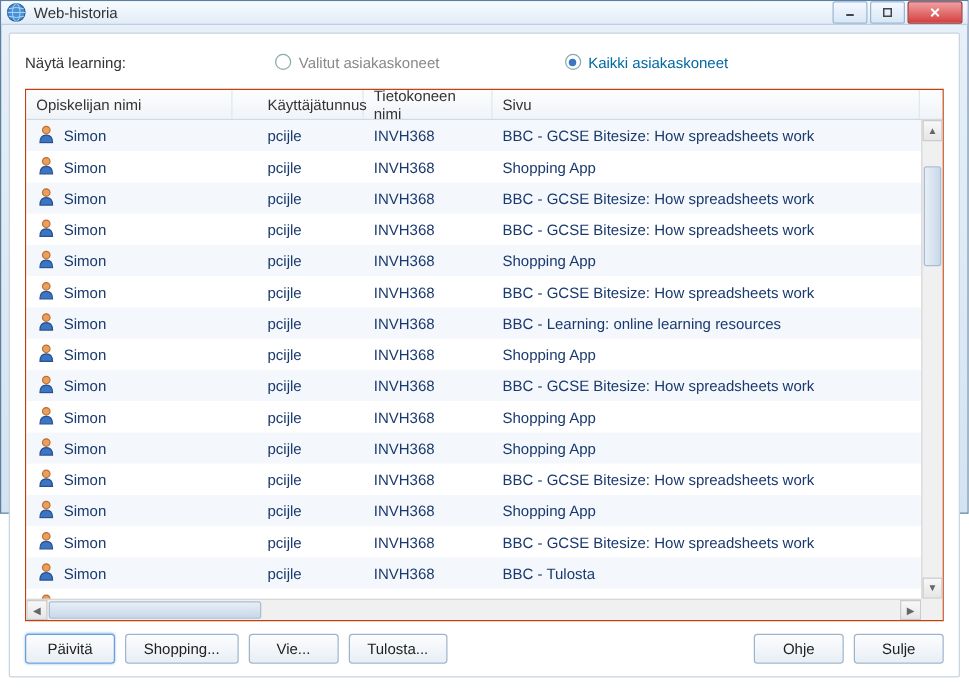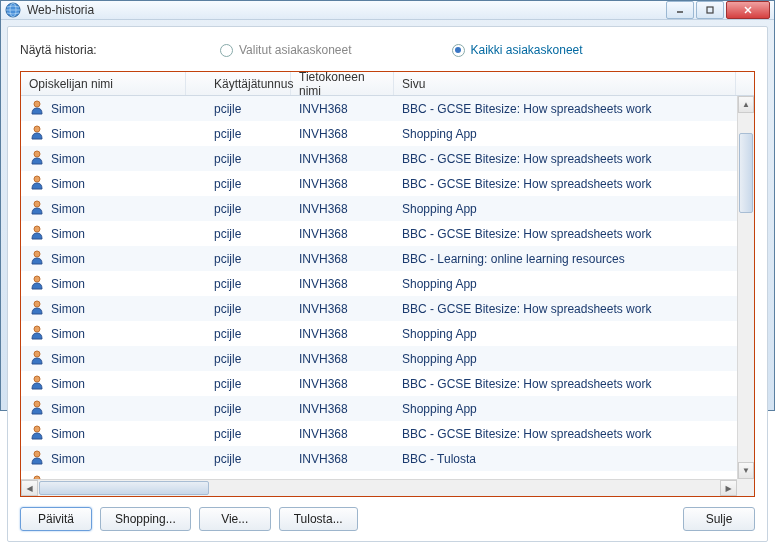--- a/index.html
+++ b/index.html
@@ -11,21 +11,21 @@
     .titlebar-icon { width: 16px; height: 16px; margin-right: 6px; }
     .titlebar-text { flex: 1; color: #333; font-size: 12px; }
     .titlebar-buttons { display: flex; gap: 2px; }
     .win-btn { width: 28px; height: 18px; border: 1px solid #9bb8d3; background: linear-gradient(#f4f9ff, #d8e7f5); border-radius: 2px; display: flex; align-items: center; justify-content: center; font-size: 9px; cursor: pointer; }
     .win-btn.close { background: linear-gradient(#f0a0a0, #d54040); border-color: #a03030; color: #fff; width: 44px; }
     
     .content { flex: 1; margin: 6px; background: #fff; border: 1px solid #c8d4e0; border-radius: 2px; padding: 10px 12px 10px 12px; display: flex; flex-direction: column; }
     
     .filter-row { display: flex; align-items: center; height: 26px; margin-bottom: 8px; font-size: 12px; color: #333; }
     .filter-label { width: 200px; }
-    .radio-group { display: flex; align-items: center; gap: 6px; color: #888; }
+    .radio-group { display: flex; gap: 6px; color: #888; }
     .radio-group.second { margin-left: 100px; color: #0369a1; }
     .radio { width: 13px; height: 13px; border: 1px solid #8aa; border-radius: 50%; display: inline-flex; align-items: center; justify-content: center; background: #fff; }
     .radio.checked::after { content: ""; width: 6px; height: 6px; background: #3a76c4; border-radius: 50%; }
     
     .table-wrap { flex: 1; border: 1px solid #c2410c; display: flex; flex-direction: column; overflow: hidden; position: relative; }
     .thead { display: flex; background: linear-gradient(#fdfdfe, #f0f4f8); border-bottom: 1px solid #d0dae5; height: 24px; align-items: center; font-size: 12px; color: #333; }
     .th { padding: 0 8px; border-right: 1px solid #e0e7ef; height: 100%; display: flex; align-items: center; }
     .tbody { flex: 1; overflow: hidden; position: relative; }
     .row { display: flex; height: 25px; font-size: 12px; color: #1a3a6e; }
     .row:nth-child(odd) { background: #f4f8fc; }
@@ -90,21 +90,21 @@
           <svg width="10" height="10">
             <line x1="2" y1="2" x2="8" y2="8" stroke="#fff" stroke-width="1.5"></line>
             <line x1="8" y1="2" x2="2" y2="8" stroke="#fff" stroke-width="1.5"></line>
           </svg>
         </div>
     </div>
   </div>
 
   <div class="content">
     <div class="filter-row">
-      <span class="filter-label">Näytä historia:</span>
+      <span class="filter-label">Näytä learning:</span>
       <label class="radio-group">
         <span class="radio"></span>
         <span>Valitut asiakaskoneet</span>
       </label>
       <label class="radio-group second">
         <span class="radio checked"></span>
         <span>Kaikki asiakaskoneet</span>
       </label>
     </div>
 
@@ -341,16 +341,17 @@
       </div>
       <div class="scroll-corner"></div>
     </div>
 
     <div class="button-row">
       <button class="btn primary">Päivitä</button>
       <button class="btn">Shopping...</button>
       <button class="btn">Vie...</button>
       <button class="btn">Tulosta...</button>
       <span class="spacer"></span>
+      <button class="btn">Ohje</button>
       <button class="btn">Sulje</button>
     </div>
   </div>
 </div>
 
 </body></html>

